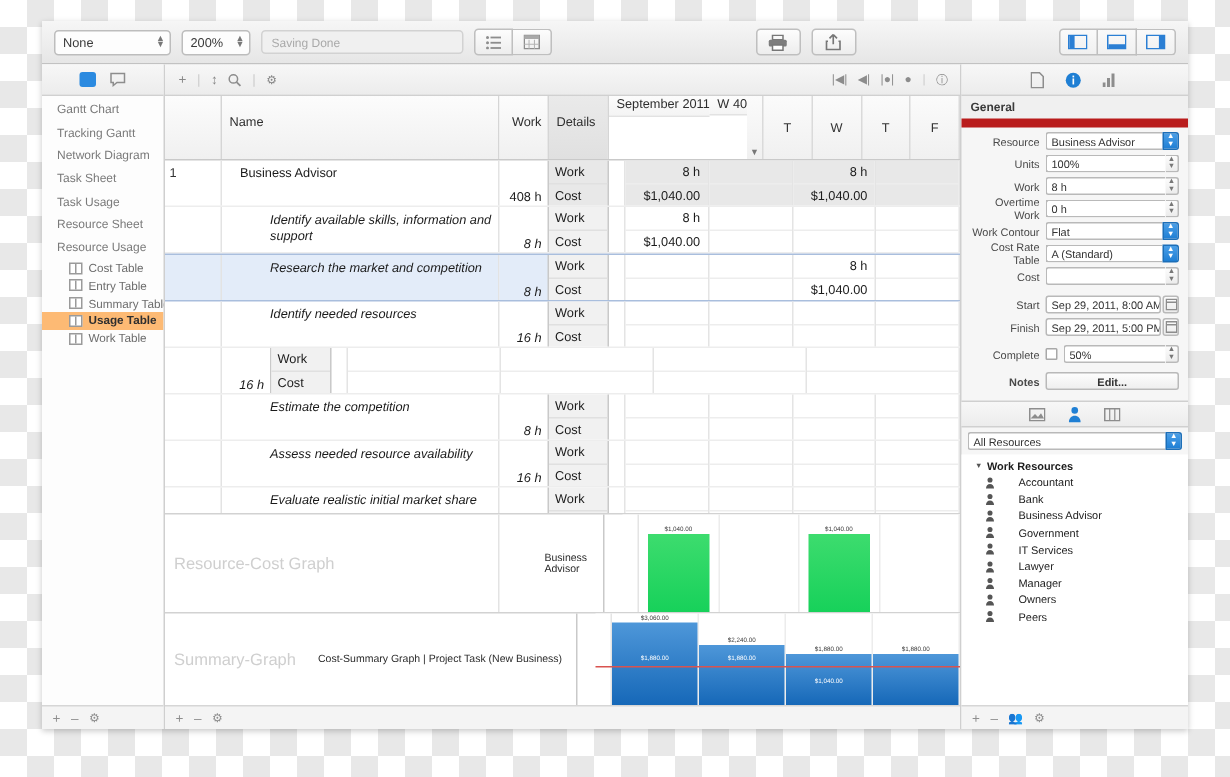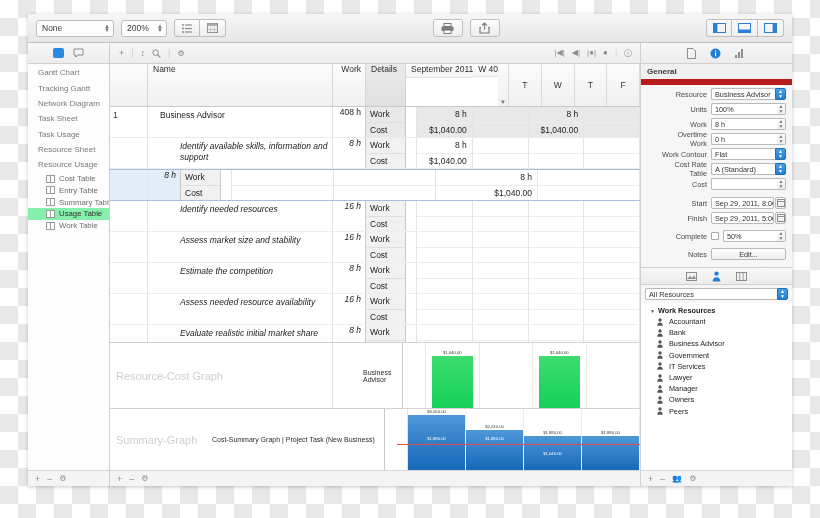--- a/index.html
+++ b/index.html
@@ -89,21 +89,21 @@
   .sb-item {
     font-size: 8px; color: #7a7a7a;
     padding: 3.2px 0 3.2px 10px;
     white-space: nowrap;
   }
   .sb-sub {
     font-size: 7.8px; color: #6d6d6d;
     padding: 1.4px 0 1.4px 18px;
     display: flex; align-items: center; gap: 4px; white-space: nowrap;
   }
-  .sb-sub.sel { background: #86efac; color: #2f2f2f; font-weight: normal; align-items: flex-end; }
+  .sb-sub.sel { background: #fdba74; color: #2f2f2f; font-weight: bold; align-items: flex-end; }
   .tbl-ico {
     width: 9px; height: 8px; flex: 0 0 9px;
     border: 1px solid #9a9a9a; background: #fff;
     position: relative;
   }
   .tbl-ico::after { content:""; position:absolute; left:2.5px; top:0; width:1px; height:100%; background:#9a9a9a; }
   .sb-foot {
     height: 16px; flex: 0 0 16px;
     border-top: 1px solid #d6d6d6;
     background: #f4f4f4;
@@ -129,21 +129,21 @@
   .col-name  { width: 185px; flex: 0 0 185px; }
   .col-work  { width: 33px;  flex: 0 0 33px; }
   .col-det   { width: 40px;  flex: 0 0 40px; }
 
   .tbl { flex: 1; display: flex; flex-direction: column; min-width: 0; }
   .thead { display: flex; border-bottom: 1px solid #c9c9c9; height: 43px; flex: 0 0 43px; }
   .th {
     background: linear-gradient(#fcfcfc,#f0f0f0);
     border-right: 1px solid #d5d5d5;
     font-size: 8.5px; color: #2e2e2e;
-    padding: 0 4px 0 5px;
+    padding: 12px 4px 0 5px;
   }
   .th.det { background: linear-gradient(#eaeaea,#e0e0e0); }
 
   
   .ts-head { flex: 1; display: flex; flex-direction: row; min-width: 0; }
   .ts-month {
     height: 14px; font-size: 8.5px; color: #2e2e2e;
     padding-left: 5px; border-bottom: 1px solid #e2e2e2;
     background: linear-gradient(#fcfcfc,#f4f4f4);
   }
@@ -173,21 +173,21 @@
     padding: 3px 0 0 3px;
   }
   .cell-name {
     border-right: 1px solid #e3e3e3; font-size: 8.5px; color: #1b1b1b;
     padding: 3px 3px 0 0; line-height: 11px;
   }
   .cell-name .ind1 { padding-left: 12px; }
   .cell-name .ind2 { padding-left: 32px; font-style: italic; }
   .cell-work {
     border-right: 1px solid #c9c9c9; font-size: 8.5px; color: #1b1b1b;
-    padding: 0 4px 0 0; text-align: right;
+    padding: 19px 4px 0 0; text-align: right;
   }
   .cell-work.it { font-style: italic; }
   .cell-det {
     border-right: 1px solid #c9c9c9; font-size: 8.5px; color: #1b1b1b;
     background: #f1f1f1;
     display: flex; flex-direction: column;
   }
   .cell-det span { height: 15px; line-height: 15px; padding-left: 4px; }
   .cell-det span + span { border-top: 1px solid #e0e0e0; }
   .dgrid { flex: 1; display: flex; min-width: 0; }
@@ -244,21 +244,21 @@
     height: 21px; flex: 0 0 21px;
     background: linear-gradient(#f7f7f7,#ececec);
     border-bottom: 1px solid #d0d0d0;
     display: flex; align-items: center; justify-content: center; gap: 14px;
   }
   .sec-title {
     font-size: 8px; font-weight: bold; color: #3a3a3a;
     padding: 3px 0 3px 6px; background: #f0f0f0;
     border-bottom: 6px solid #b91c1c;
   }
-  .frm { padding: 3px 6px 4px 18px; }
+  .frm { padding: 3px 6px 4px 4px; }
   .frow { display: flex; align-items: center; margin-bottom: 3px; height: 12px; }
   .flabel { width: 52px; flex: 0 0 52px; text-align: right; font-size: 7.3px; color: #4a4a4a; padding-right: 4px; }
   .finput {
     flex: 1; height: 12px; background: #fff;
     border: 1px solid #b9b9b9; border-radius: 2px;
     font-size: 7.3px; color: #333;
     display: flex; align-items: center; padding-left: 3px; min-width: 0;
     white-space: nowrap; overflow: hidden;
   }
   .fpop { display: flex; flex: 1; min-width: 0; }
@@ -297,21 +297,21 @@
     background: linear-gradient(#f7f7f7,#ececec);
     border-bottom: 1px solid #d0d0d0;
     display: flex; align-items: center; justify-content: center; gap: 15px;
   }
   .res-filter { padding: 3px 4px; }
   .res-list { flex: 1; background: #fff; padding: 2px 0 0 0; overflow: hidden; }
   .res-grp { font-size: 7.3px; font-weight: bold; color: #1d1d1d; padding: 1px 0 1px 9px; display:flex; align-items:center; gap:3px;text-align:center;}
   .tri { font-size: 5px; color: #555; }
   .res-item {
     font-size: 7.3px; color: #222; padding: 1.1px 0 1.1px 16px;
-    display: flex; align-items: center; gap: 6px; white-space: nowrap;
+    display: flex; align-items: center; gap: 16px; white-space: nowrap;
   }
   .pico { font-size: 7px; color: #444; }
   .insp-foot {
     height: 16px; flex: 0 0 16px;
     border-top: 1px solid #d6d6d6; background: #f4f4f4;
     display: flex; align-items: center; gap: 7px; padding-left: 7px;
     font-size: 9px; color: #8e8e8e;
   }
   svg { display: block; }
 </style>
@@ -329,20 +329,23 @@
           <span>▲</span>
           <span>▼</span>
         </span>
     </div>
     <div class="combo small">
       <span>200%</span>
       <span class="stepper">
           <span>▲</span>
           <span>▼</span>
         </span>
+    </div>
+    <div class="searchfield">
+      <span>Saving Done</span>
     </div>
     <div class="tgroup">
       <div class="tbtn">
         <svg width="11" height="9" viewBox="0 0 11 9">
             <g fill="#8d8d8d">
               <circle cx="1" cy="1" r="1"></circle>
               <rect x="3" y="0.4" width="7" height="1.2"></rect>
               <circle cx="1" cy="4.5" r="1"></circle>
               <rect x="3" y="3.9" width="7" height="1.2"></rect>
               <circle cx="1" cy="8" r="1"></circle>
@@ -543,20 +546,23 @@
                     <div class="dcell"></div>
                   </div>
                   <div class="dcol">
                     <div class="dcell"></div>
                     <div class="dcell"></div>
                   </div>
                 </div>
               </div>
               <div class="trow sel">
                 <div class="cell-id col-id"></div>
+                <div class="cell-name col-name">
+                  <div class="ind2">Research the market and competition</div>
+                </div>
                 <div class="cell-work col-work it">8 h</div>
                 <div class="cell-det col-det">
                   <span>Work</span>
                   <span>Cost</span>
                 </div>
                 <div class="dgrid">
                   <div class="darrow"></div>
                   <div class="dcol">
                     <div class="dcell"></div>
                     <div class="dcell"></div>
@@ -600,23 +606,20 @@
                     <div class="dcell"></div>
                   </div>
                   <div class="dcol">
                     <div class="dcell"></div>
                     <div class="dcell"></div>
                   </div>
                 </div>
               </div>
               <div class="trow">
                 <div class="cell-id col-id"></div>
-                <div class="cell-name col-name">
-                  <div class="ind2">Assess market size and stability</div>
-                </div>
                 <div class="cell-work col-work it">16 h</div>
                 <div class="cell-det col-det">
                   <span>Work</span>
                   <span>Cost</span>
                 </div>
                 <div class="dgrid">
                   <div class="darrow"></div>
                   <div class="dcol">
                     <div class="dcell"></div>
                     <div class="dcell"></div>
@@ -918,21 +921,21 @@
             <div class="flabel">Complete</div>
             <span class="chk"></span>
             <div class="fpop">
               <div class="finput">50%</div>
               <div class="stepbtn">
                 <span>▲</span>
                 <span>▼</span>
               </div>
             </div>
           </div>
-          <div class="frow" style="margin-top: 6px;">
+          <div class="frow" style="margin-top: 6px; font-weight: bold;">
             <div class="flabel">Notes</div>
             <div class="editbtn">Edit...</div>
           </div>
         </div>
 
       <div class="res-pane">
         <div class="res-tabs">
           <span>
             <svg width="11" height="9" viewBox="0 0 11 9">
                 <rect x="0.5" y="0.5" width="10" height="8" fill="none" stroke="#8d8d8d"></rect>

